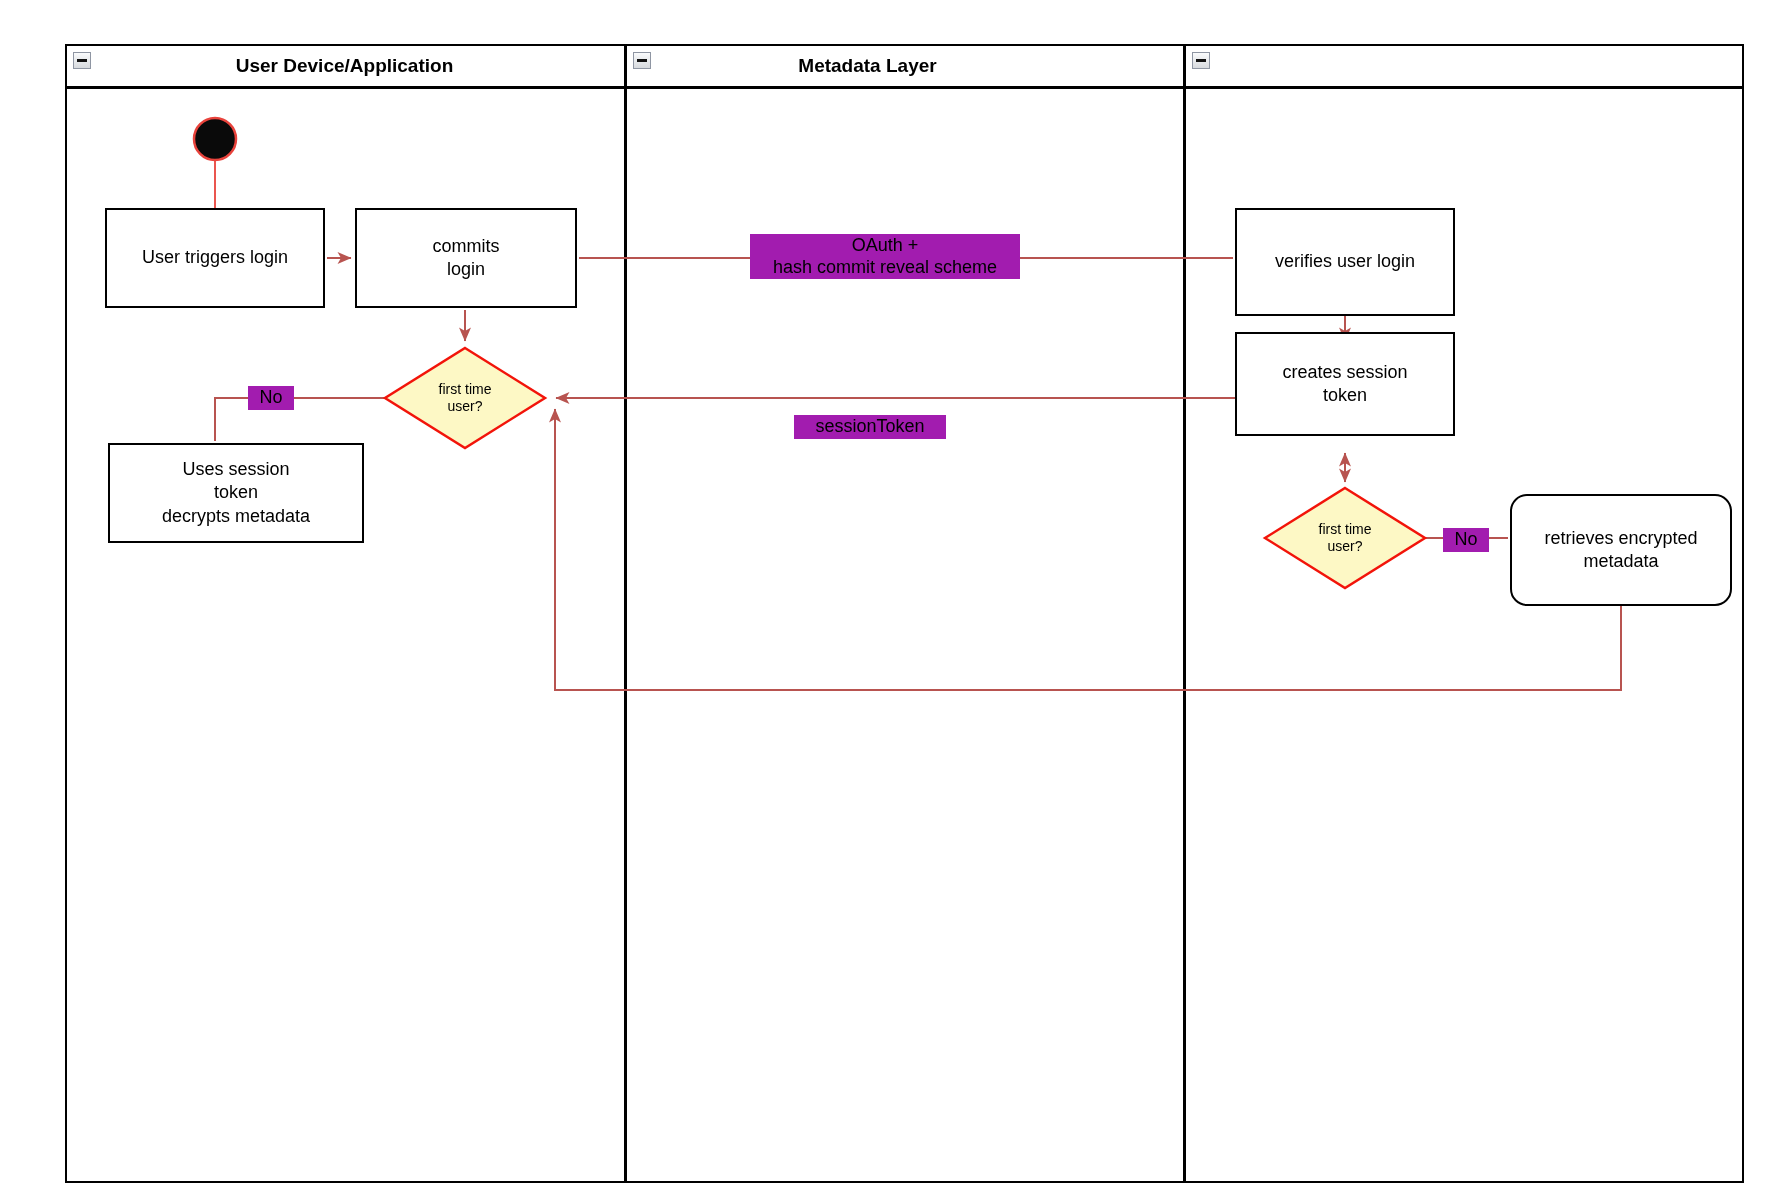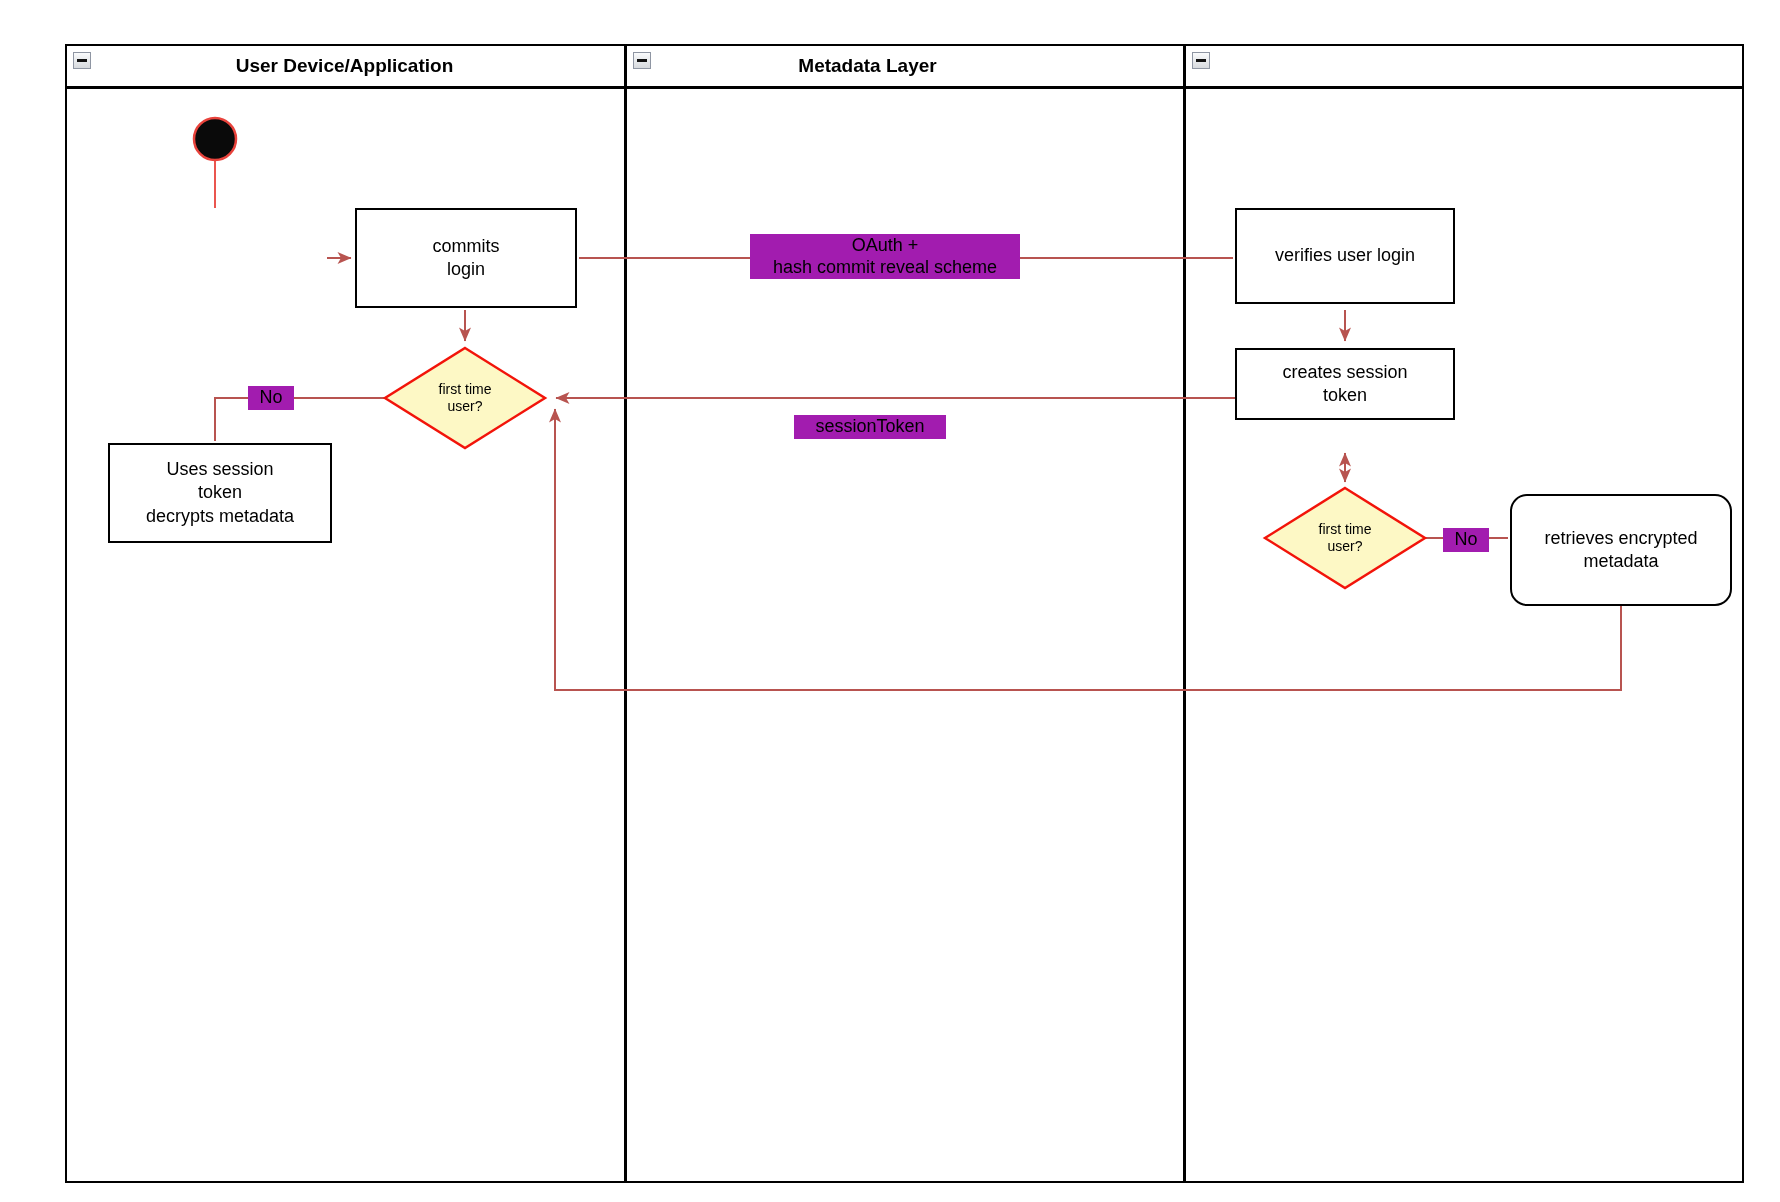--- a/index.html
+++ b/index.html
@@ -77,27 +77,28 @@
     <path d="M1425,538 L1508,538" stroke="#b85450" stroke-width="2" fill="none"></path>
 
     <path d="M1621,596 L1621,690 L555,690 L555,409" stroke="#b85450" stroke-width="2" fill="none" marker-end="url(#arr)"></path>
 
     <circle cx="215" cy="139" r="21" fill="#0a0a0a" stroke="#e8433c" stroke-width="2.5"></circle>
 
     <polygon points="465,348 545,398 465,448 385,398" fill="#fdf8c5" stroke="#f2140a" stroke-width="2.5"></polygon>
     <polygon points="1345,488 1425,538 1345,588 1265,538" fill="#fdf8c5" stroke="#f2140a" stroke-width="2.5"></polygon>
   </svg>
 
+  <div class="node" style="left:105px;top:208px;width:220px;height:100px;">User triggers login</div>
   <div class="node" style="left:355px;top:208px;width:222px;height:100px;">commits
 login</div>
-  <div class="node" style="left:108px;top:443px;width:224px;height:100px;">Uses session
+  <div class="node" style="left:108px;top:443px;width:256px;height:100px;">Uses session
 token
 decrypts metadata</div>
-  <div class="node" style="left:1235px;top:208px;width:220px;height:96px;">verifies user login</div>
-  <div class="node" style="left:1235px;top:348px;width:220px;height:72px;">creates session
+  <div class="node" style="left:1235px;top:208px;width:220px;height:108px;">verifies user login</div>
+  <div class="node" style="left:1235px;top:332px;width:220px;height:104px;">creates session
 token</div>
   <div class="node" style="left:1510px;top:494px;width:222px;height:112px;border-radius:17px;">retrieves encrypted
 metadata</div>
 
   <div class="dlabel" style="left:385px;top:348px;width:160px;height:100px;">first time
 user?</div>
   <div class="dlabel" style="left:1265px;top:488px;width:160px;height:100px;">first time
 user?</div>
 
   <div class="elabel" style="left:750px;top:234px;width:262px;">OAuth +

